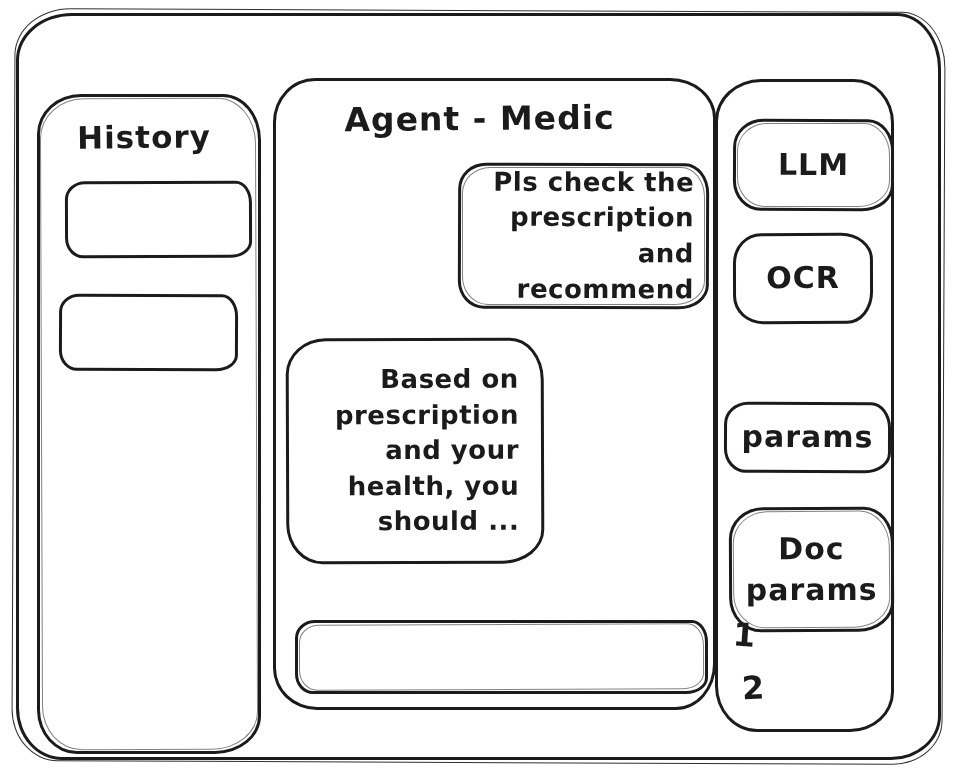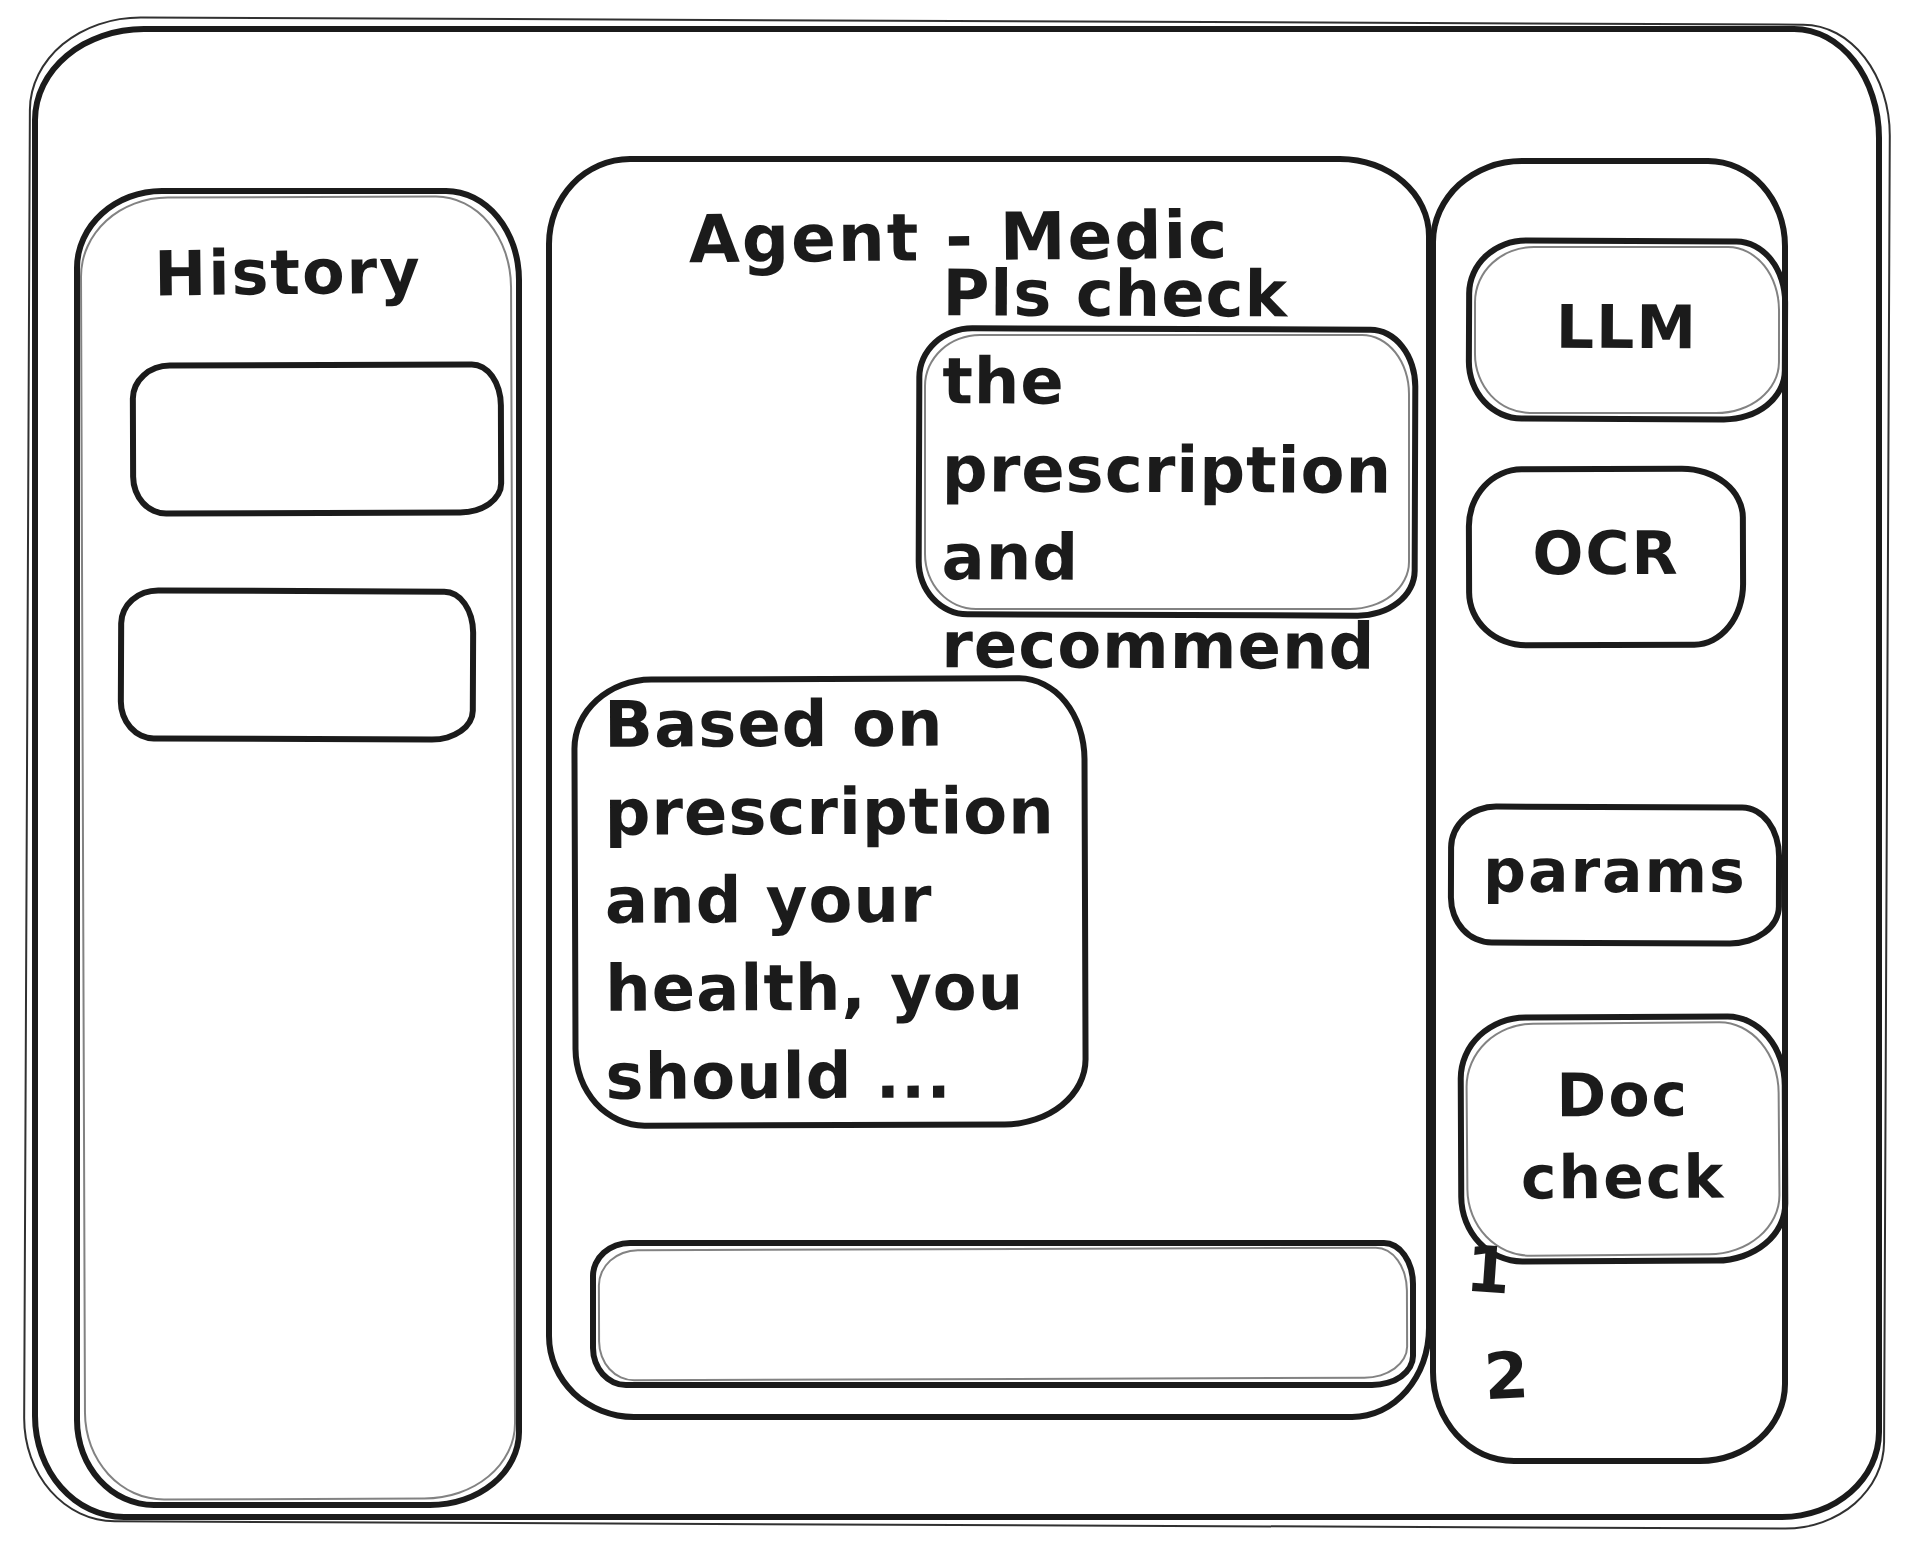--- a/index.html
+++ b/index.html
@@ -79,22 +79,22 @@
   }
   .panel-center h1{
     position:absolute;
     left:0;right:30px;top:18px;
     text-align:center;
     font-size:33px;font-weight:700;letter-spacing:1px;
     transform:rotate(-.5deg);
   }
   .bubble{
     display:flex;align-items:center;justify-content:center;
-    text-align:left;
-    font-size:32px;font-weight:700;letter-spacing:.5px;
+    text-align:right;
+    font-size:26px;font-weight:700;letter-spacing:.5px;
     line-height:1.37;
   }
   .bubble.user{
     left:182px;top:82px;width:251px;height:146px;
     border-radius:28px 24px 30px 26px / 26px 30px 24px 28px;
     padding:8px 12px;
     transform:rotate(.2deg);
   }
   .bubble.assistant{
     left:10px;top:257px;width:258px;height:226px;
@@ -157,18 +157,18 @@
     <h1>Agent - Medic</h1>
     <div class="sk echo-in bubble user">Pls check the prescription and recommend</div>
     <div class="sk bubble assistant">Based on prescription and your health, you should ...</div>
     <div class="sk echo-in input-box" role="textbox"></div>
   </main>
 
   <aside class="sk panel-right">
     <button class="sk echo-in tool-btn llm">LLM</button>
     <button class="sk tool-btn ocr">OCR</button>
     <button class="sk tool-btn params">params</button>
-    <button class="sk echo-in tool-btn docsource">Doc check</button>
+    <button class="sk echo-in tool-btn docsource">Doc params</button>
     <div class="doc-num n1">1</div>
     <div class="doc-num n2">2</div>
   </aside>
 
 </div>
 
 </body></html>

